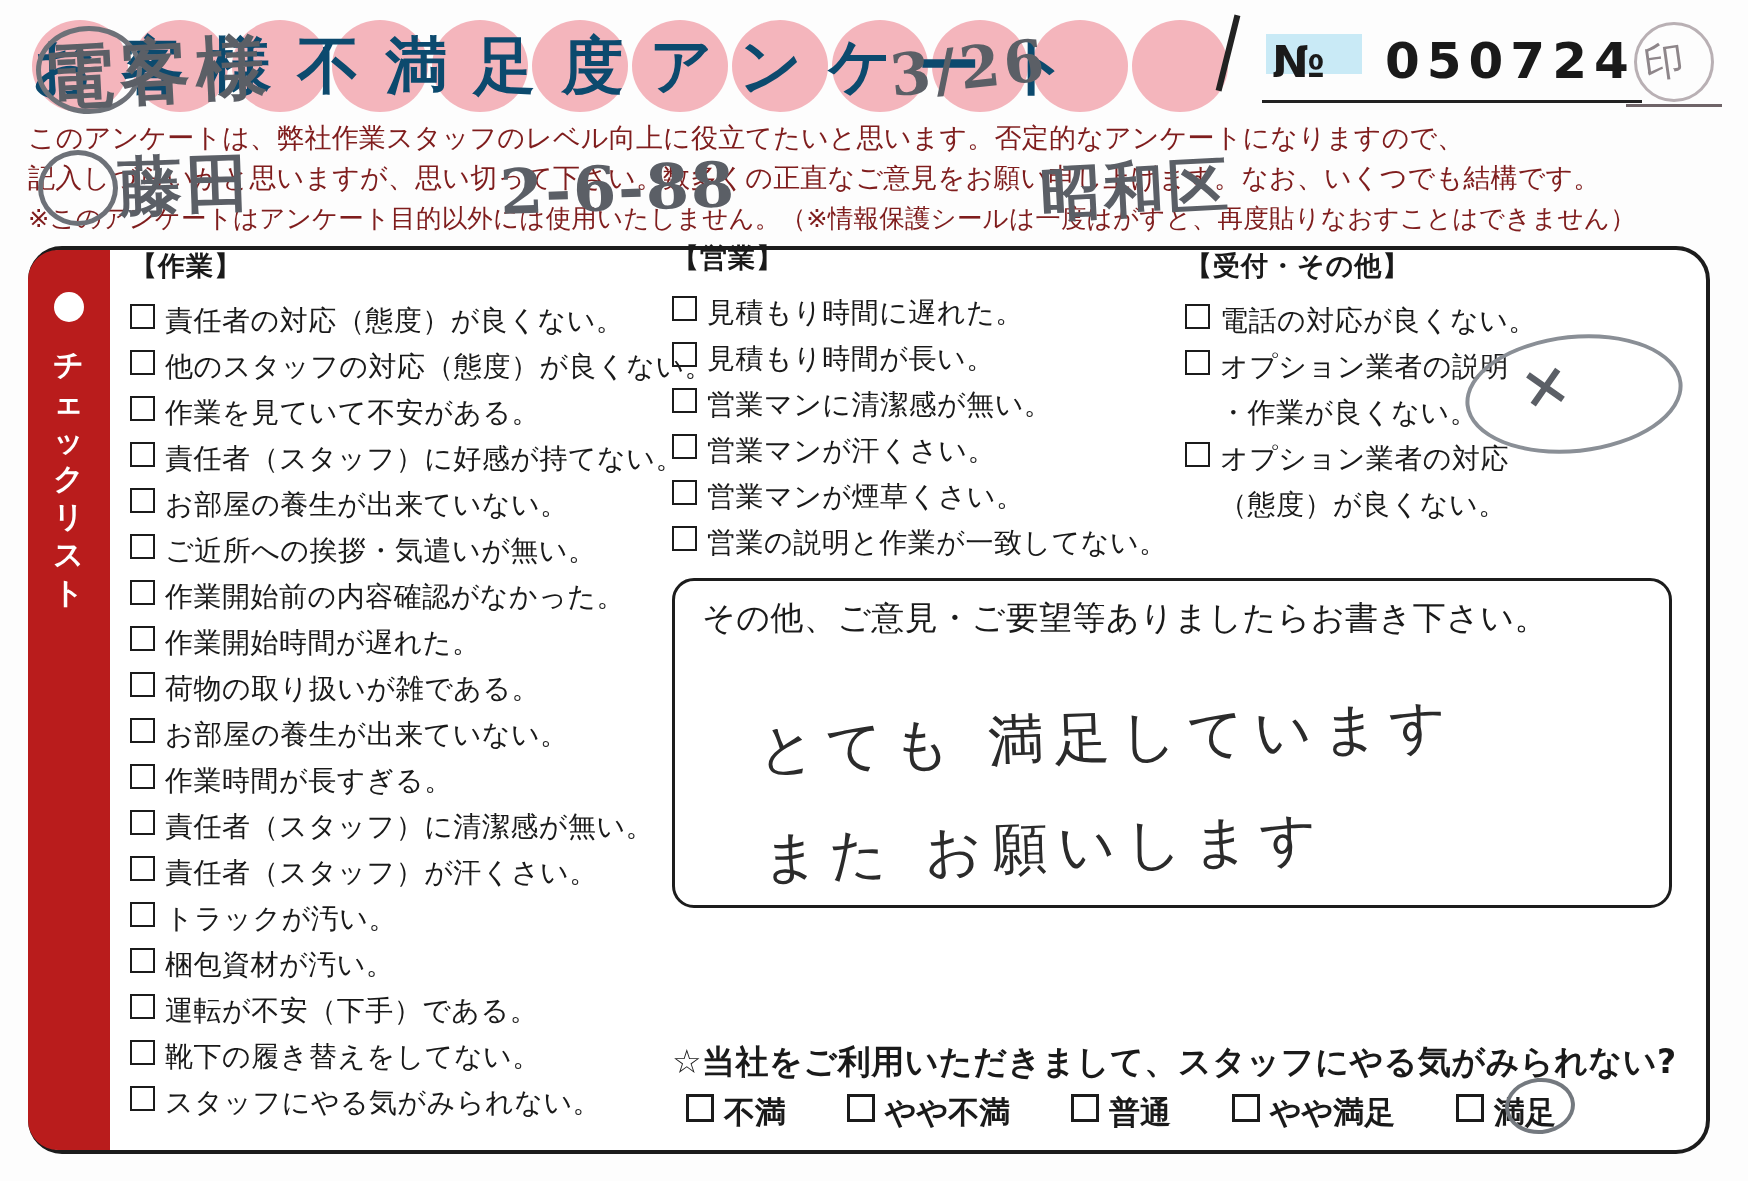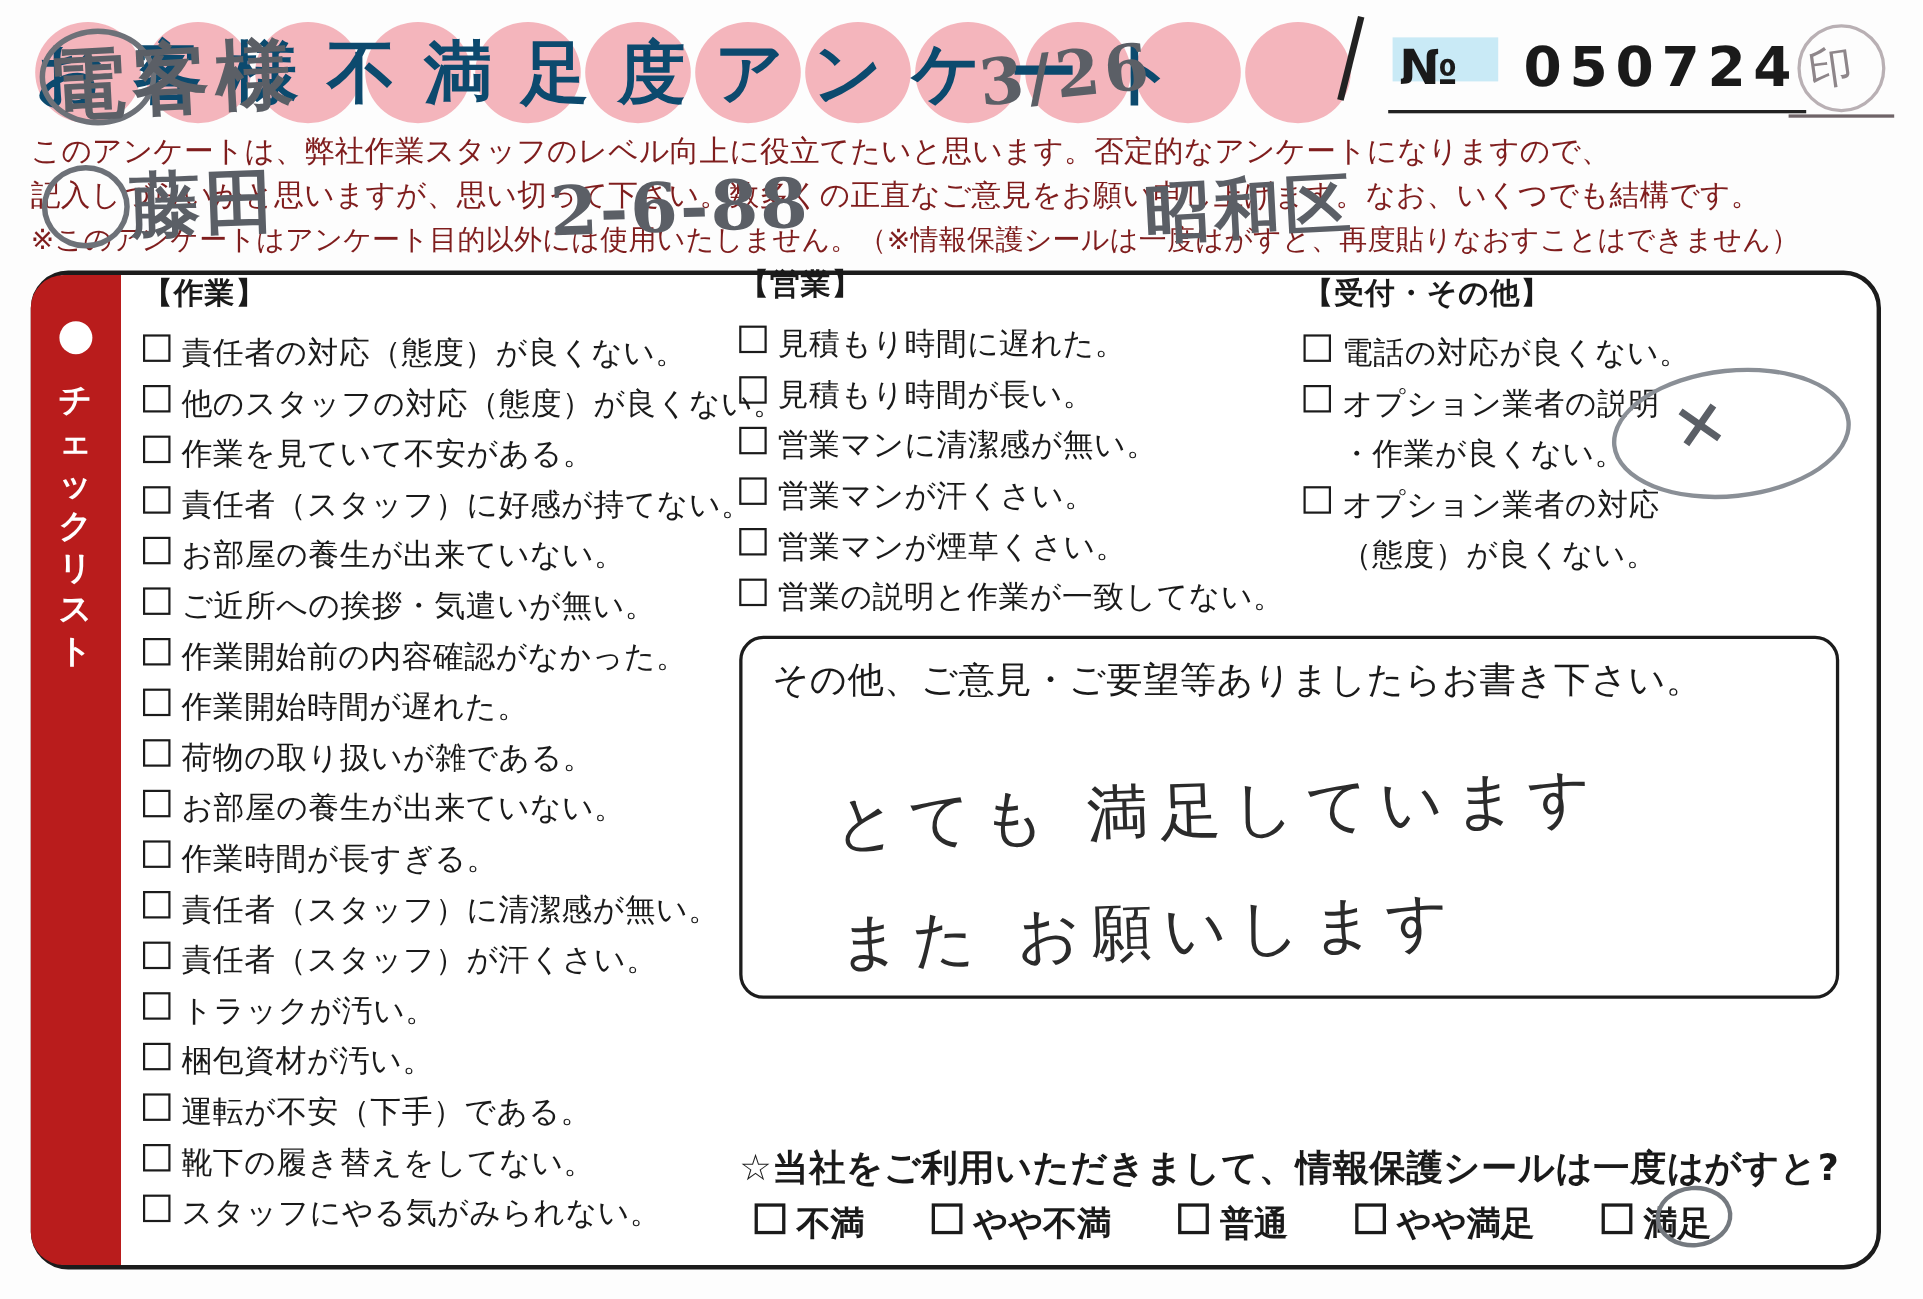--- a/index.html
+++ b/index.html
@@ -451,21 +451,21 @@
     <div class="chk"><span class="cont">（態度）が良くない。</span></div>
   </div>
 
   <div class="comment-box"></div>
   <div class="comment-label">その他、ご意見・ご要望等ありましたらお書き下さい。</div>
   <div class="handwriting">
     <div>とても 満足しています</div>
     <div>また お願いします</div>
   </div>
 
-  <div class="sat-q">☆当社をご利用いただきまして、情報保護シールは一度はがすと?</div>
+  <div class="sat-q">☆当社をご利用いただきまして、スタッフにやる気がみられない?</div>
   <div class="sat-opts">
     <span class="sat-opt"><span class="box"></span><span>不満</span></span>
     <span class="sat-opt"><span class="box"></span><span>やや不満</span></span>
     <span class="sat-opt"><span class="box"></span><span>普通</span></span>
     <span class="sat-opt"><span class="box"></span><span>やや満足</span></span>
     <span class="sat-opt"><span class="box"></span><span>満足</span></span>
   </div>
 
   <div class="ink" id="ink-name-circle"></div>
   <div class="ink" id="ink-name">電客様</div>

